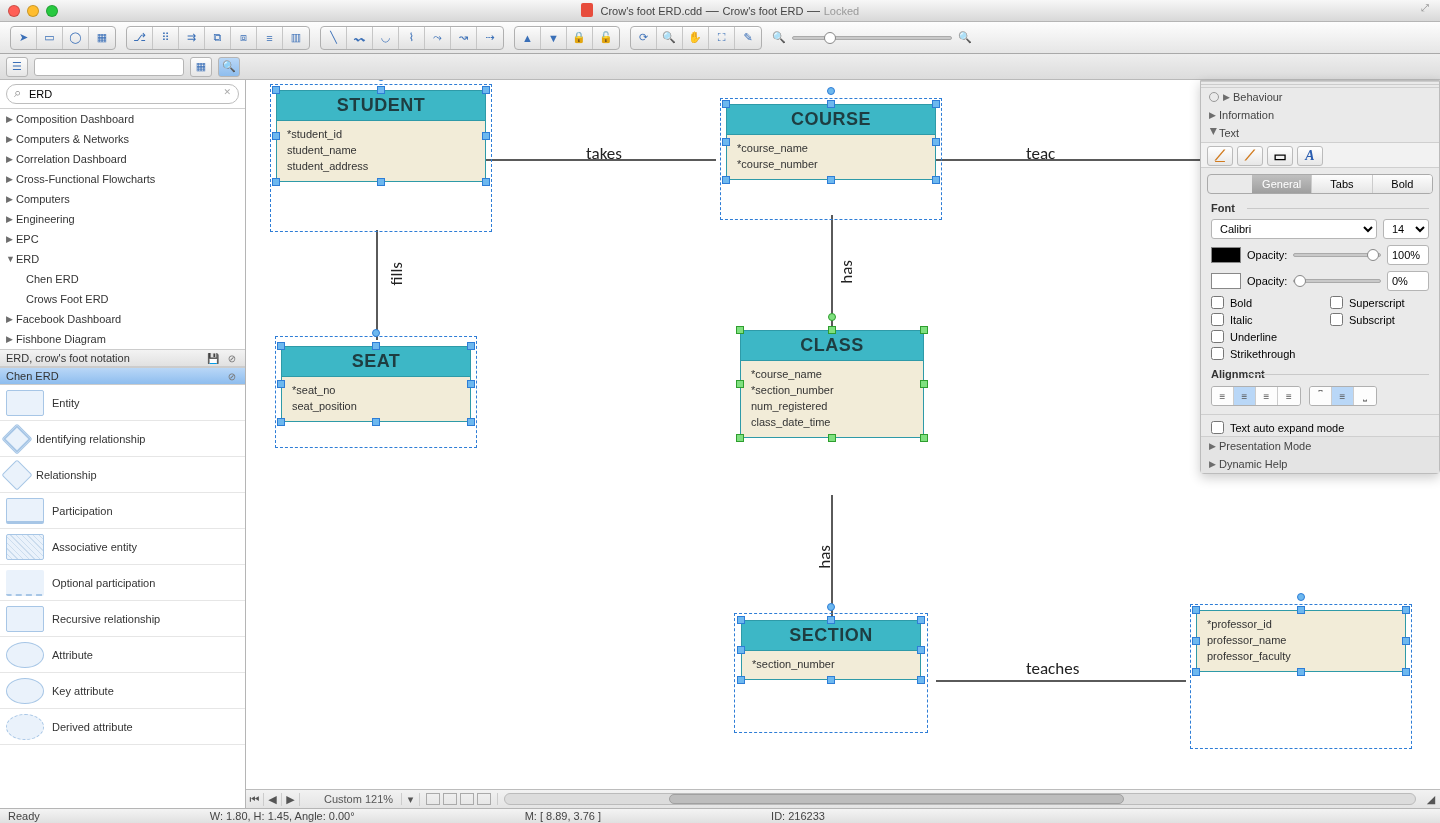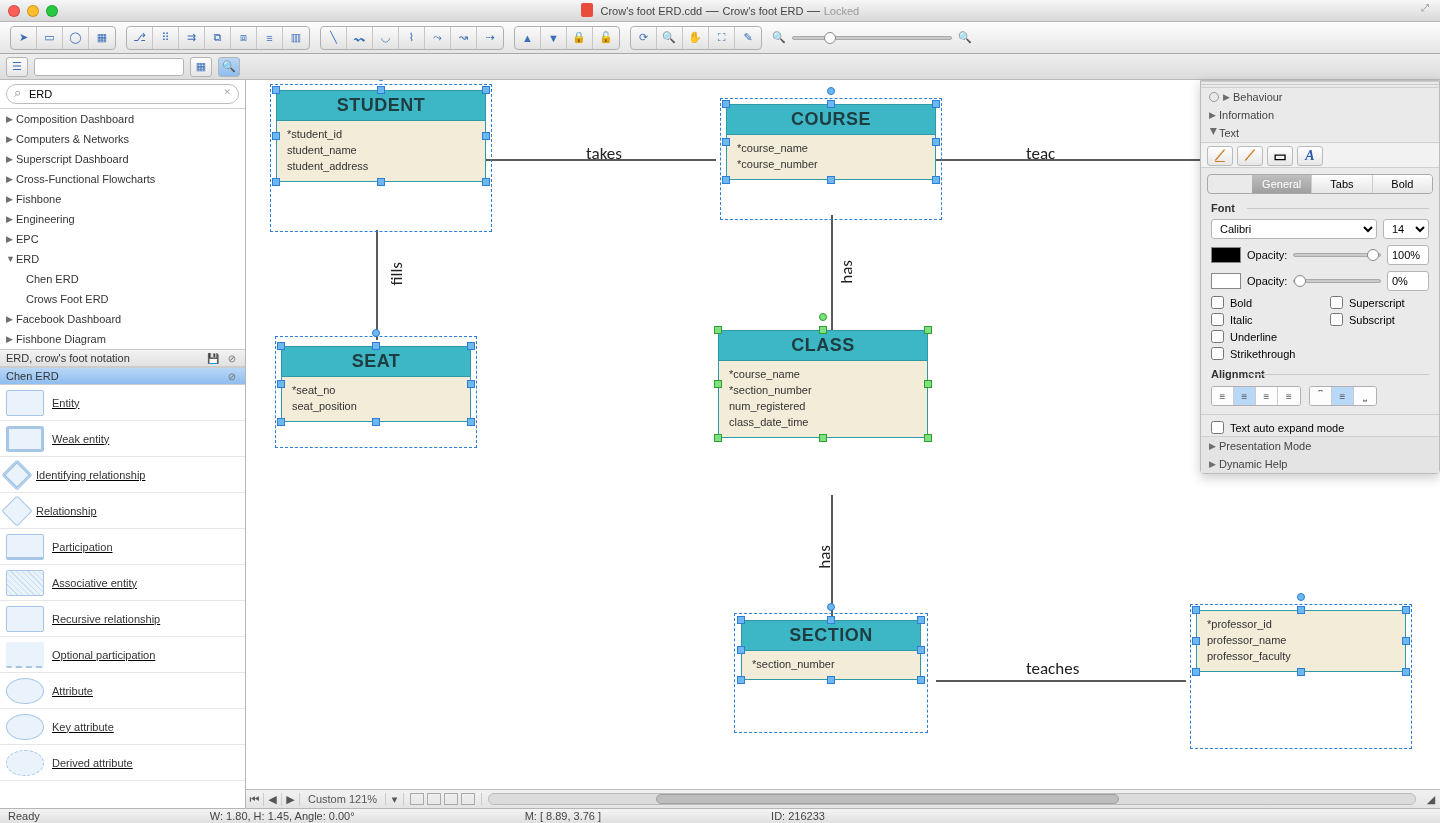--- a/index.html
+++ b/index.html
@@ -46,21 +46,21 @@
 .tree { overflow-y:auto; font-size:11px; }
 .tree-item { display:flex; align-items:center; height:20px; padding-left:6px; color:#333; }
 .tree-item .arrow { width:10px; color:#6d6d6d; font-size:9px; }
 .tree-item.indent1 { padding-left:26px; }
 
 
 .lib-head { height:18px; background:linear-gradient(#f3f3f3,#e1e1e1); border-top:1px solid #ccc; border-bottom:1px solid #ccc; display:flex; align-items:center; padding:0 6px; color:#333; }
 .lib-head .tail { margin-left:auto; display:flex; gap:4px; }
 .lib-head .tail span { width:14px; height:14px; font-size:10px; color:#777; display:inline-flex; align-items:center; justify-content:center; }
 .lib-head.sel { background:linear-gradient(#b9d7f7,#8ebdee); }
-.lib-body { overflow-y:auto;text-decoration:underline; }
+.lib-body { overflow-y:auto; }
 .lib-item { display:flex; align-items:center; height:36px; border-bottom:1px solid #e6e6e6; padding-left:6px; gap:8px; color:#333; }
 .lib-thumb { width:38px; height:26px; border:1px solid #a7c6e6; background:#eaf2fb; border-radius:2px; display:flex; align-items:center; justify-content:center; }
 .lib-thumb.ellipse { border-radius:50%; }
 .lib-thumb.diamond { transform:rotate(45deg); width:22px; height:22px; }
 .lib-thumb.dashed { border-style:dashed; }
 
 
 .canvas { position:absolute; inset:0; background:#fff; overflow:hidden; }
 .entity { position:absolute; border:1.5px solid #2e9aa8; background:#f2ecd8; font-family:Calibri,Arial,sans-serif; }
 .entity .hdr { background:#3db7c6; color:#1e3d41; font-weight:600; text-align:center; font-size:18px; padding:4px 0; border-bottom:1.5px solid #2e9aa8; letter-spacing:0.5px; }
@@ -75,21 +75,21 @@
 .sel-outline { position:absolute; border:1px dashed #2e7dd6; pointer-events:none; }
 .rel-label { position:absolute; font-family:Calibri,Arial,sans-serif; font-size:17px; color:#222; }
 .rel-label.vert { writing-mode:vertical-rl; transform:rotate(180deg); }
 .line { position:absolute; background:#5a5a5a; }
 .line.h { height:1.5px; }
 .line.v { width:1.5px; }
 
 
 .canvas-bottom { position:absolute; left:0; right:0; bottom:0; height:19px; background:linear-gradient(#f2f2f2,#e4e4e4); border-top:1px solid #bcbcbc; display:flex; align-items:center; font-size:10px; color:#555; }
 .canvas-bottom .navbtn { width:18px; text-align:center; border-right:1px solid #ccc; }
-.canvas-bottom .zoom-box { padding:0 8px; border-right:1px solid #ccc; }
+.canvas-bottom .zoom-box { padding:0 8px; border-right:1px solid #ccc;margin-left:16px; }
 .canvas-bottom .view-icons { padding:0 6px; display:flex; gap:3px; border-right:1px solid #ccc; }
 .canvas-bottom .vi { width:14px; height:12px; border:1px solid #aaa; }
 .canvas-bottom .scroll-track { flex:1; margin:0 6px; height:12px; background:#dcdcdc; border:1px solid #bbb; border-radius:6px; position:relative; }
 .canvas-bottom .scroll-thumb { position:absolute; left:18%; width:50%; top:0; bottom:0; background:#bdbdbd; border-radius:6px; border:1px solid #a0a0a0; }
 
 
 .insp-grip { height:6px; background:repeating-linear-gradient(#ccc,#ccc 1px,#eaeaea 1px,#eaeaea 3px); }
 .insp-acc { border-top:1px solid #cfcfcf; }
 .insp-acc-row { display:flex; align-items:center; height:18px; padding:0 8px; color:#444; }
 .insp-acc-row .arrow { width:10px; color:#6d6d6d; font-size:9px; }
@@ -205,29 +205,29 @@
       <div class="tree-item">
           <span class="arrow">▶</span>
           <span>Composition Dashboard</span>
         </div>
       <div class="tree-item">
           <span class="arrow">▶</span>
           <span>Computers &amp; Networks</span>
         </div>
       <div class="tree-item">
           <span class="arrow">▶</span>
-          <span>Superscript Dashboard</span>
+          <span>Correlation Dashboard</span>
         </div>
       <div class="tree-item">
           <span class="arrow">▶</span>
           <span>Cross-Functional Flowcharts</span>
         </div>
       <div class="tree-item">
           <span class="arrow">▶</span>
-          <span>Fishbone</span>
+          <span>Computers</span>
         </div>
       <div class="tree-item">
           <span class="arrow">▶</span>
           <span>Engineering</span>
         </div>
       <div class="tree-item">
           <span class="arrow">▶</span>
           <span>EPC</span>
         </div>
       <div class="tree-item">
@@ -262,46 +262,42 @@
       <div class="tail">
           <span>⊘</span>
         </div>
     </div>
     <div class="lib-body" style="flex:1">
       <div class="lib-item">
           <div class="lib-thumb"></div>
           <span>Entity</span>
         </div>
       <div class="lib-item">
-          <div class="lib-thumb" style="box-shadow:0 0 0 2px #a7c6e6 inset"></div>
-          <span>Weak entity</span>
-        </div>
-      <div class="lib-item">
           <div class="lib-thumb diamond" style="box-shadow:0 0 0 2px #a7c6e6 inset"></div>
           <span>Identifying relationship</span>
         </div>
       <div class="lib-item">
           <div class="lib-thumb diamond"></div>
           <span>Relationship</span>
         </div>
       <div class="lib-item">
           <div class="lib-thumb" style="border-bottom:3px solid #a7c6e6"></div>
           <span>Participation</span>
         </div>
       <div class="lib-item">
           <div class="lib-thumb" style="background:repeating-linear-gradient(45deg,#eaf2fb,#eaf2fb 3px,#cde 3px,#cde 4px)"></div>
           <span>Associative entity</span>
         </div>
       <div class="lib-item">
+          <div class="lib-thumb dashed" style="border-width:0 0 2px 0"></div>
+          <span>Optional participation</span>
+        </div>
+      <div class="lib-item">
           <div class="lib-thumb"></div>
           <span>Recursive relationship</span>
-        </div>
-      <div class="lib-item">
-          <div class="lib-thumb dashed" style="border-width:0 0 2px 0"></div>
-          <span>Optional participation</span>
         </div>
       <div class="lib-item">
           <div class="lib-thumb ellipse"></div>
           <span>Attribute</span>
         </div>
       <div class="lib-item">
           <div class="lib-thumb ellipse" style="text-decoration:underline"></div>
           <span>Key attribute</span>
         </div>
       <div class="lib-item">
@@ -376,21 +372,21 @@
           <div class="handle tm"></div>
           <div class="handle tr"></div>
         <div class="handle ml"></div>
           <div class="handle mr"></div>
         <div class="handle bl"></div>
           <div class="handle bm"></div>
           <div class="handle br"></div>
       </div>
       <div class="sel-outline" style="top:256px; left:29px; width:202px; height:112px"></div>
 
-      <div class="entity green" style="top:250px; left:472px; width:210px">
+      <div class="entity green" style="top:250px; left:494px; width:184px">
         <div class="rot-handle" style="border-color:#2e9e2e; background:#7fe07f"></div>
         <div class="hdr">CLASS</div>
         <div class="body">
           <div>*course_name</div>
           <div>*section_number</div>
           <div>num_registered</div>
           <div>class_date_time</div>
         </div>
         <div class="handle tl"></div>
           <div class="handle tm"></div>

